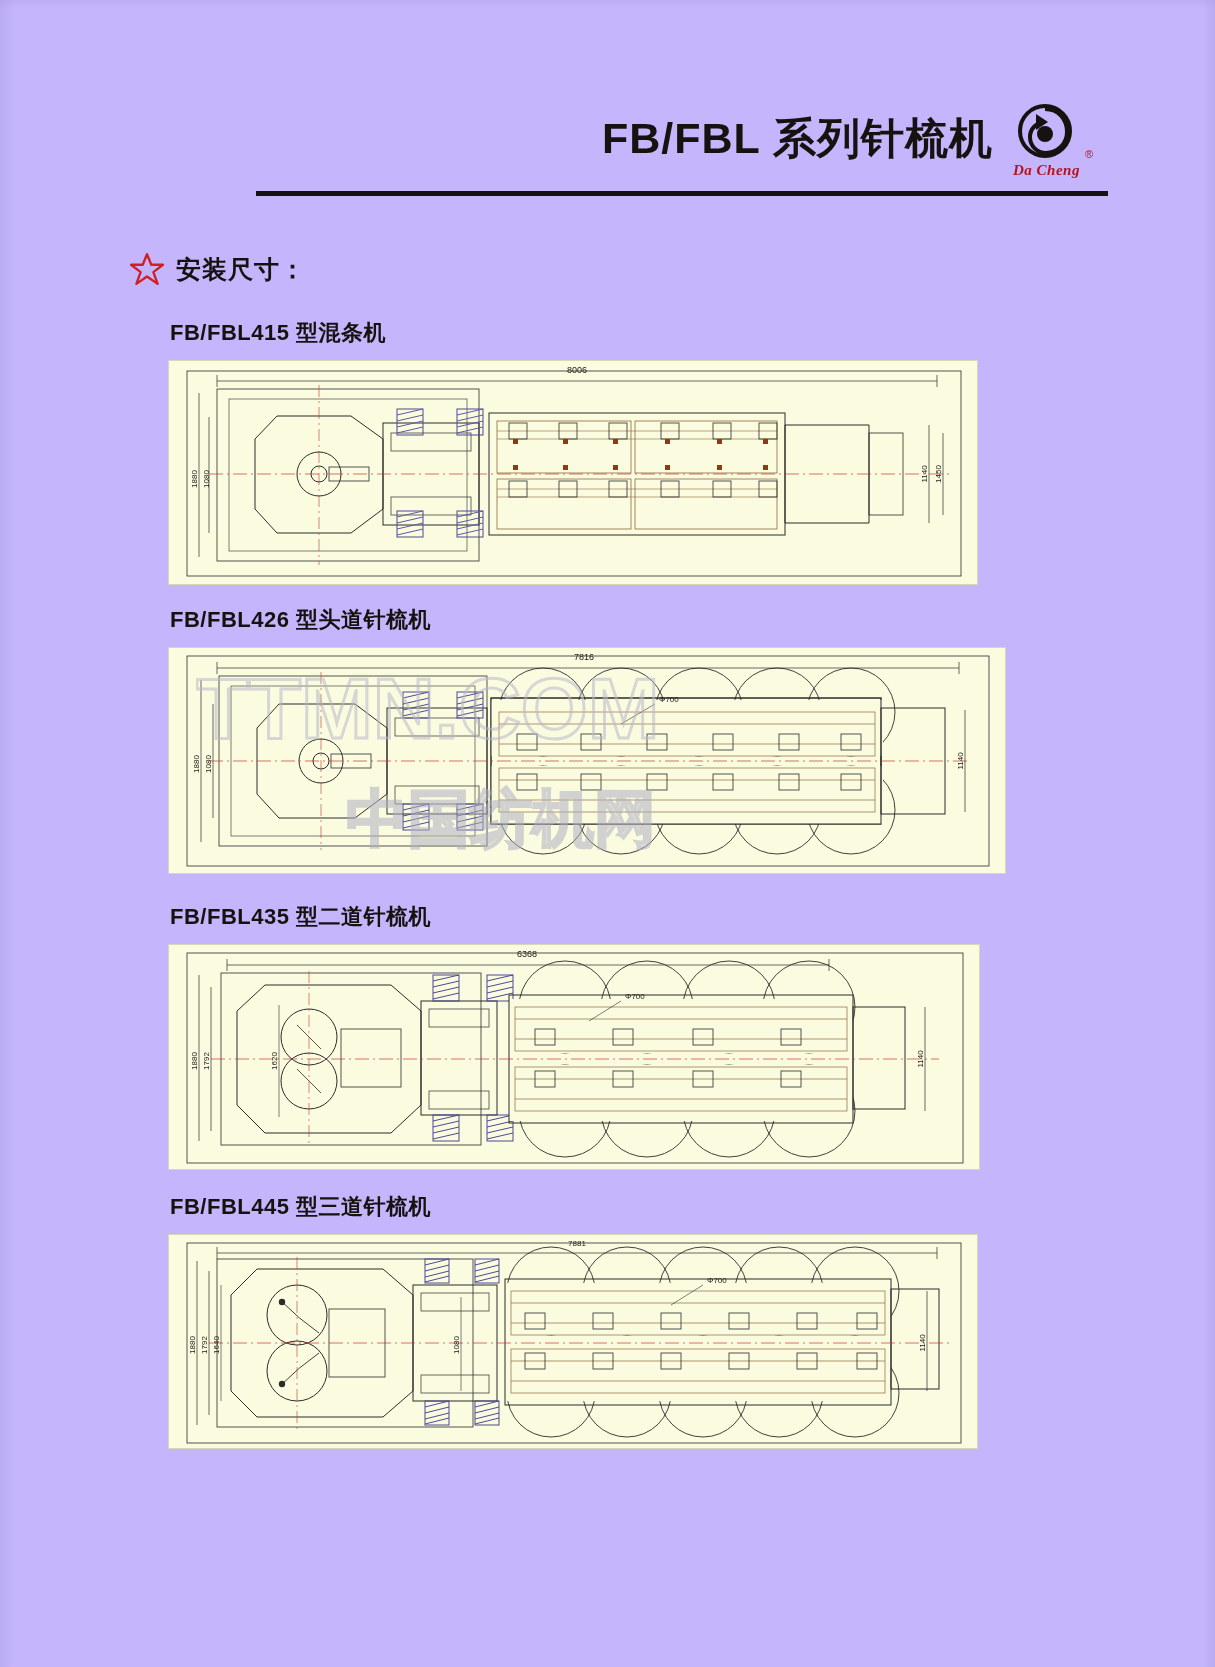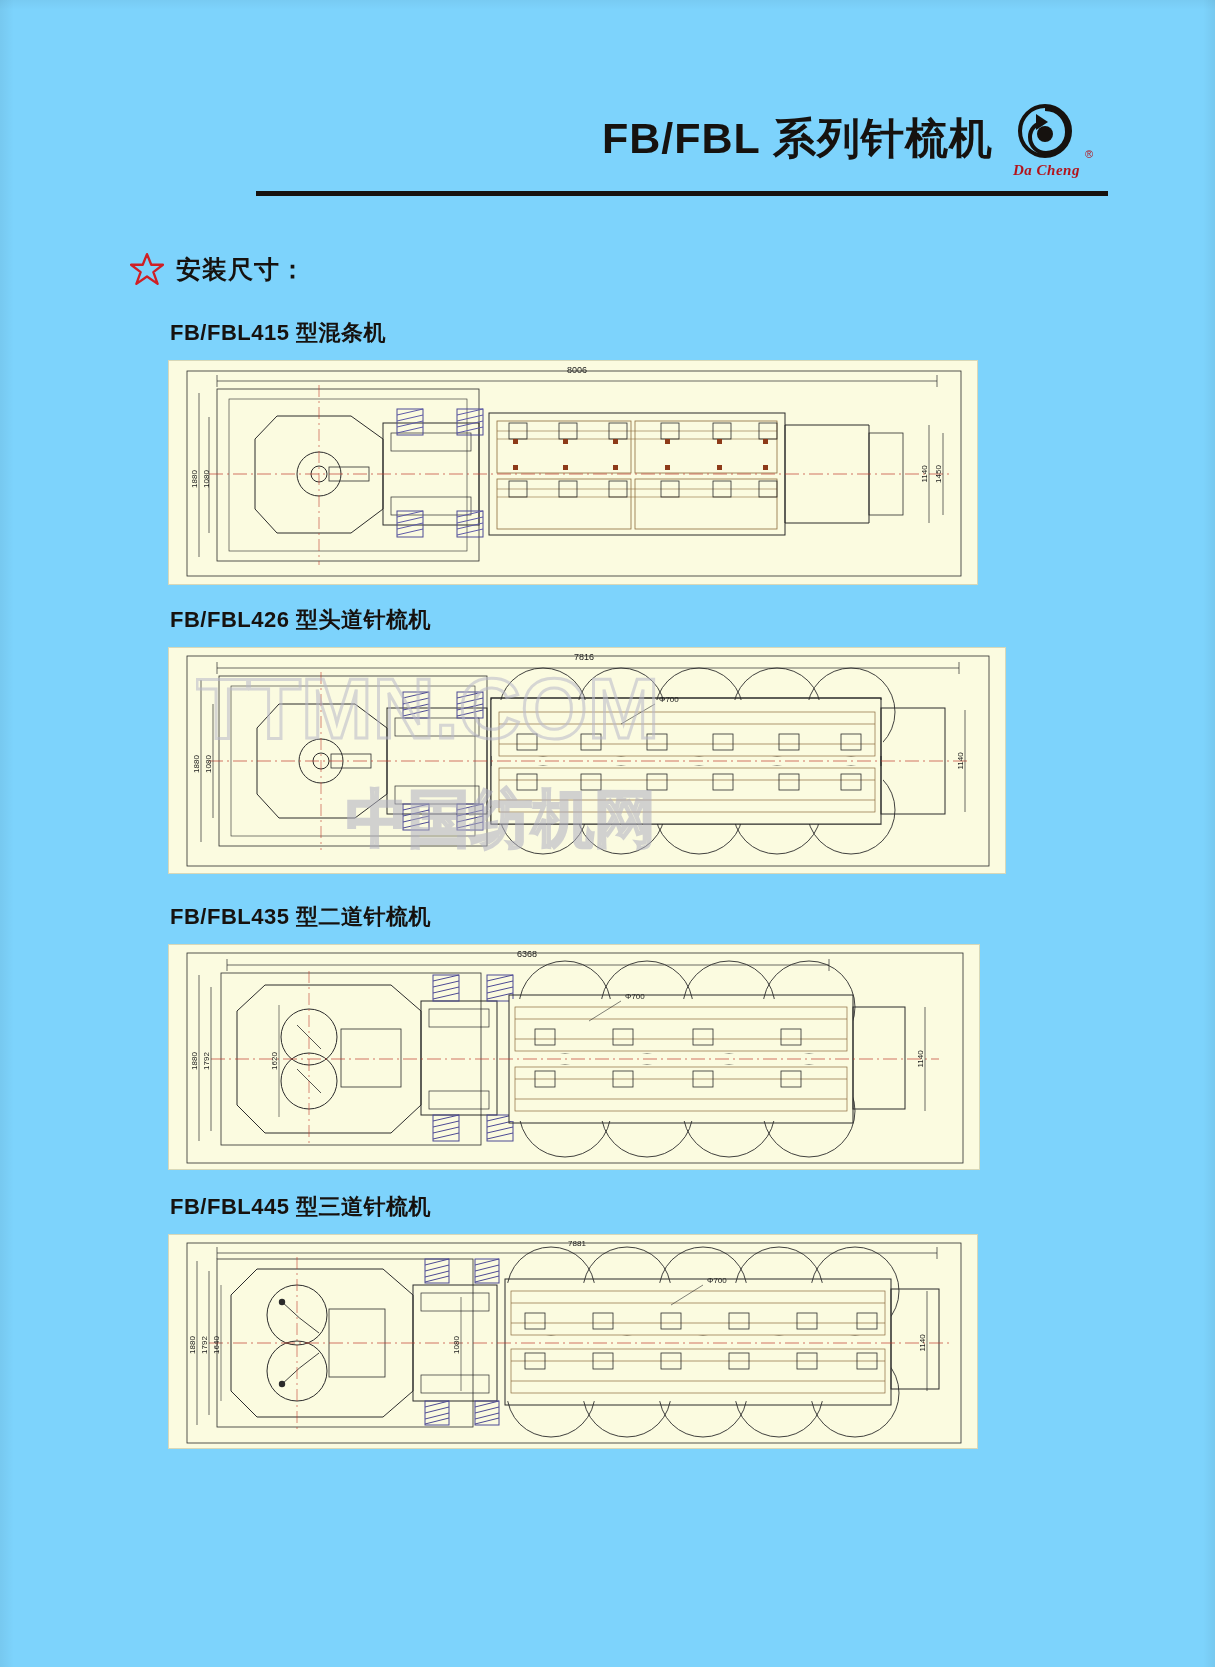--- a/index.html
+++ b/index.html
@@ -7,21 +7,21 @@
     padding: 0;
     background: #ffffff;
   }
   body {
     font-family: "Liberation Sans", sans-serif;
   }
   .page {
     position: relative;
     width: 1215px;
     height: 1667px;
-    background: #7dd3fc;
+    background: #c4b5fd;
     overflow: hidden;
   }
   
   .page::after {
     content: "";
     position: absolute;
     inset: 0;
     pointer-events: none;
     background:
       linear-gradient(90deg, rgba(0,0,0,0.05) 0px, rgba(0,0,0,0) 14px),

